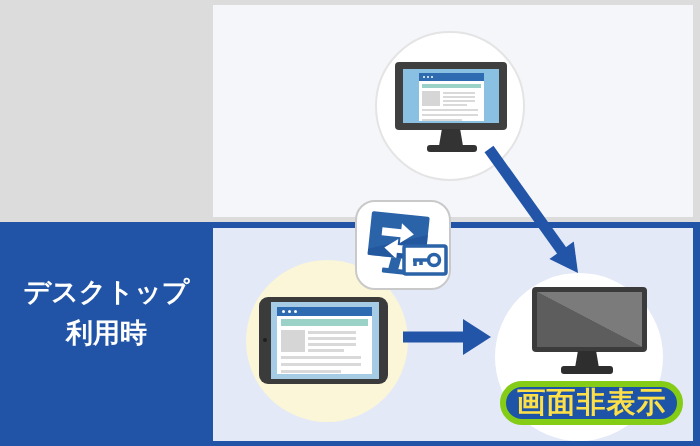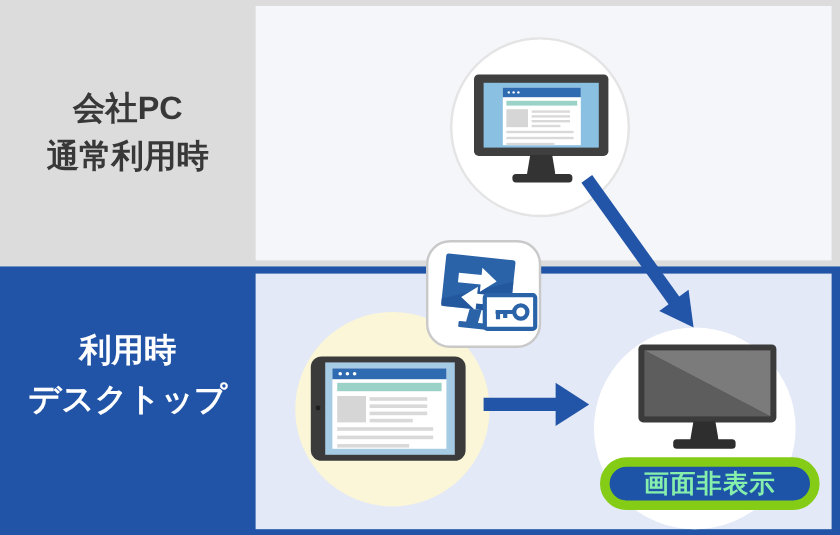--- a/index.html
+++ b/index.html
@@ -76,43 +76,39 @@
 
   
   .arrows { position:absolute; left:0; top:0; z-index:5; pointer-events:none; }
 
   
   .app-icon { position:absolute; left:355px; top:200px; width:96px; height:90px; background:#fff;
     border:2px solid #c9c9c9; border-radius:20px; z-index:6; }
 
   
   .badge { position:absolute; left:500px; top:381px; width:183px; height:44px; background:#1d54a8;
-    border:8px solid #84cc16; border-radius:22px; z-index:6; display:flex; align-items:center; justify-content:center;
-    color:#86efac; font-weight:bold; font-size:21px; letter-spacing:1px; }
+    border:6px solid #84cc16; border-radius:22px; z-index:6; display:flex; align-items:center; justify-content:center;
+    color:#fde047; font-weight:bold; font-size:29px; letter-spacing:1px; }
 </style>
 </head>
 <body>
 
 <div class="canvas">
 
   <div class="band-top">
     <div class="inner"></div>
   </div>
 
   <div class="band-bottom">
     <div class="inner"></div>
   </div>
 
-  <div class="label-normal">
-    <span>会社PC</span>
-    <span>通常利用時</span>
-  </div>
   <div class="label-secure">
+    <span>デスクトップ</span>
     <span>利用時</span>
-    <span>デスクトップ</span>
   </div>
 
   <div class="circle circle-top"></div>
   <div class="circle circle-yellow"></div>
   <div class="circle circle-bottom"></div>
 
   <div class="monitor-a">
     <div class="screen">
       <div class="browser browser-a">
         <div class="titlebar">

